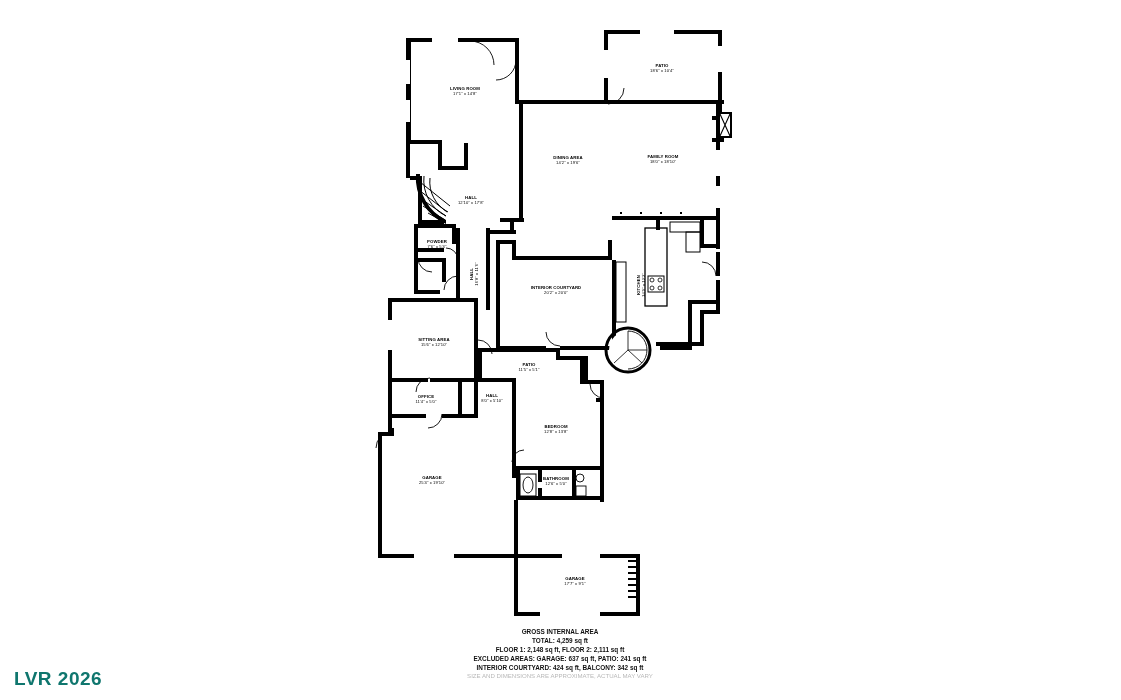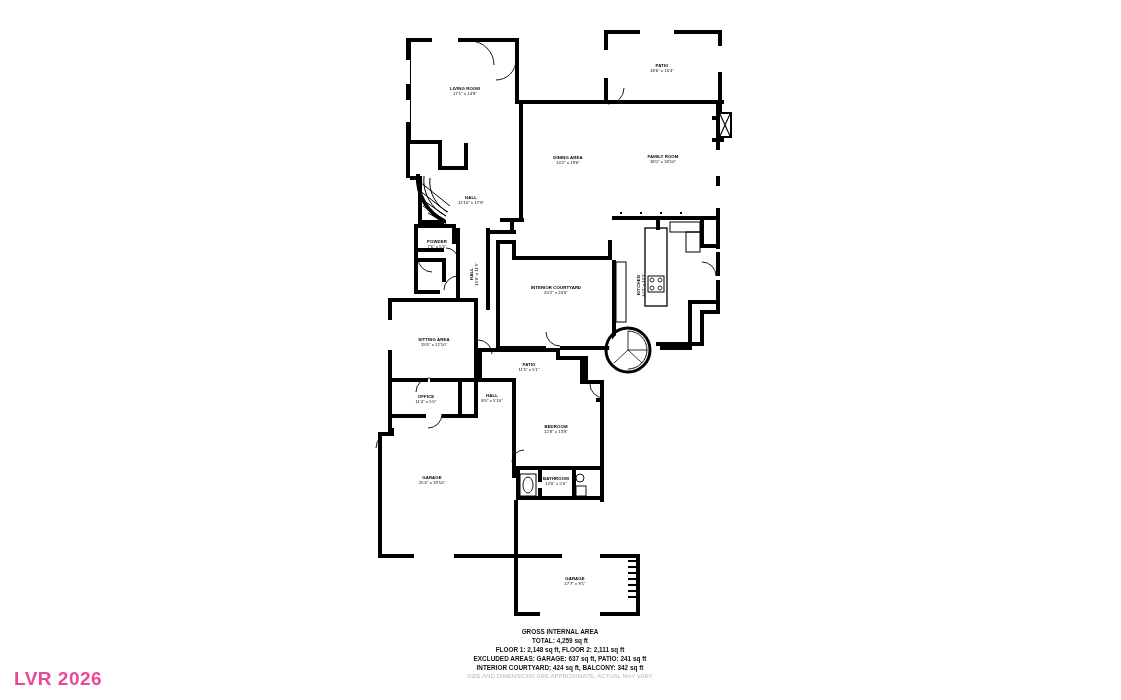--- a/index.html
+++ b/index.html
@@ -59,21 +59,21 @@
     font-weight: 400;
     color: #b9b9b9;
     font-size: 6.1px;
   }
   .watermark {
     position: absolute;
     left: 14px;
     bottom: 10px;
     font-size: 19px;
     font-weight: 700;
-    color: #ec4899;
+    color: #0f766e;
     letter-spacing: 0.5px;
   }
 </style>
 </head>
 <body>
 
 <div id="stage">
 
   <svg width="1121" height="700" viewBox="0 0 1121 700" style="position:absolute;left:0;top:0;">
     <g fill="#000" stroke="none">

